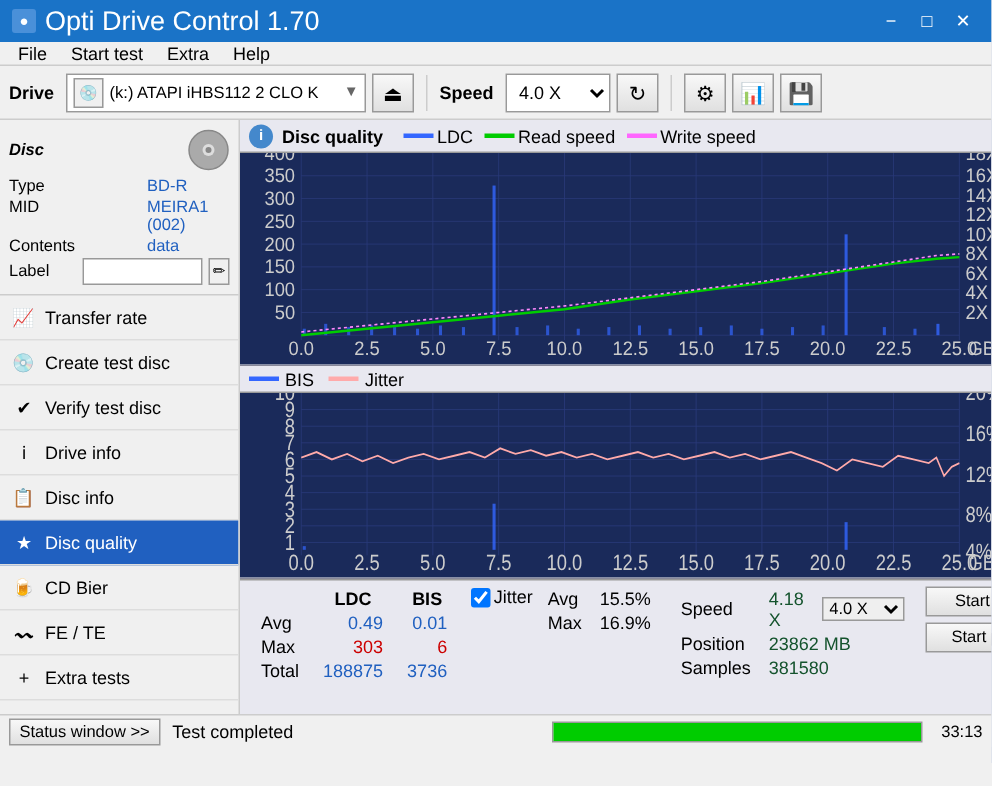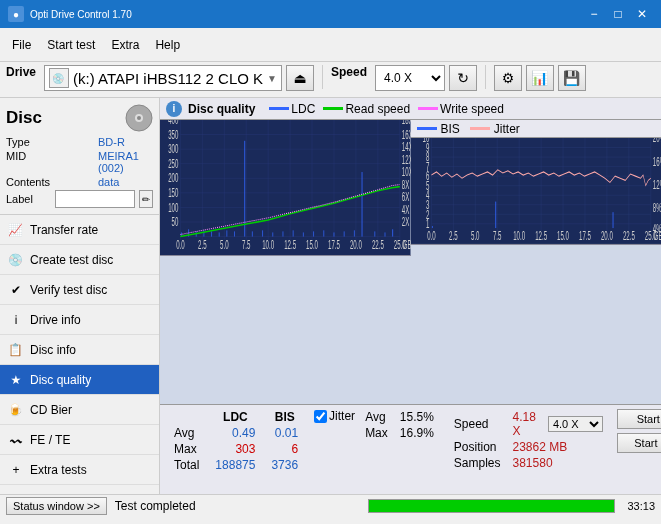--- a/index.html
+++ b/index.html
@@ -10,57 +10,58 @@
       background: #1a73c7;
       color: white;
       display: flex;
       align-items: center;
       justify-content: space-between;
       padding: 4px 8px;
       height: 28px;
     }
     .titlebar-left { display: flex; align-items: center; gap: 6px; }
     .titlebar-icon { width: 16px; height: 16px; background: #4a90d9; border-radius: 2px; display: flex; align-items: center; justify-content: center; color: white; font-size: 10px; }
-    .titlebar-title { font-size: 10px; color: white; }
+    .titlebar-title { font-size: 18px; color: white; }
     .titlebar-controls { display: flex; gap: 2px; }
     .titlebar-btn { width: 22px; height: 18px; background: transparent; border: none; color: white; cursor: pointer; font-size: 12px; display: flex; align-items: center; justify-content: center; }
 
     
     .menubar {
       background: #f0f0f0;
       display: flex;
       align-items: center;
       padding: 2px 4px;
-      height: 34px;
+      height: 16px;
       border-bottom: 1px solid #ccc;
     }
     .menubar-item { padding: 2px 8px; cursor: pointer; color: #000; font-size: 12px; }
 
     
     .toolbar {
       background: #f0f0f0;
       display: flex;
+      align-items: center;
       padding: 3px 6px;
       height: 36px;
       border-bottom: 1px solid #ccc;
       gap: 4px;
     }
     .toolbar-label { font-size: 12px; font-weight: bold; margin-right: 4px; }
     .toolbar-drive-select {
       display: flex;
       align-items: center;
       border: 1px solid #999;
       background: white;
       padding: 2px 4px;
       height: 26px;
       min-width: 200px;
       gap: 4px;
     }
     .toolbar-drive-icon { width: 20px; height: 20px; background: #f0f0f0; border: 1px solid #999; display: flex; align-items: center; justify-content: center; font-size: 10px; }
-    .toolbar-drive-text { flex: 1; font-size: 15px; }
+    .toolbar-drive-text { flex: 1; font-size: 11px; }
     .toolbar-drive-arrow { font-size: 10px; color: #666; }
     .toolbar-btn {
       width: 28px; height: 26px;
       background: linear-gradient(to bottom, #f8f8f8, #e0e0e0);
       border: 1px solid #999;
       cursor: pointer;
       display: flex; align-items: center; justify-content: center;
       font-size: 14px;
     }
     .toolbar-speed-select {
@@ -90,21 +91,21 @@
     .disc-info-panel {
       padding: 6px;
       border-bottom: 1px solid #ccc;
     }
     .disc-info-header {
       display: flex;
       align-items: center;
       justify-content: space-between;
       margin-bottom: 4px;
     }
-    .disc-info-title { font-weight: bold; font-size: 17px; }
+    .disc-info-title { font-weight: bold; font-size: 11px; font-style: italic; }
     .disc-field { display: flex; margin-bottom: 2px; }
     .disc-field-label { width: 60px; color: #000; font-size: 11px; }
     .disc-field-value { color: #2060c0; font-size: 11px; flex: 1; padding-left: 32px; }
     .disc-label-row { display: flex; align-items: center; margin-top: 2px; gap: 4px; }
     .disc-label-input { border: 1px solid #999; height: 18px; width: 80px; font-size: 11px; padding: 0 2px; }
     .disc-label-btn { width: 18px; height: 18px; background: #f0f0f0; border: 1px solid #999; cursor: pointer; display: flex; align-items: center; justify-content: center; font-size: 10px; }
 
     .sidebar-menu { flex: 1; overflow: hidden; }
     .sidebar-item {
       display: flex;
@@ -160,21 +161,21 @@
       gap: 6px;
       height: 22px;
     }
     .dq-icon { width: 16px; height: 16px; background: #4488cc; border-radius: 50%; display: flex; align-items: center; justify-content: center; color: white; font-size: 10px; font-weight: bold; }
     .dq-title { font-weight: bold; font-size: 12px; }
     .legend { display: flex; align-items: center; gap: 8px; font-size: 11px; margin-left: 8px; }
     .legend-item { display: flex; align-items: center; gap: 2px; }
     .legend-color { width: 20px; height: 3px; }
 
     
-    .charts-container { flex: 1; display: flex; overflow: hidden; justify-content: center; }
+    .charts-container { flex: 1; display: flex; flex-direction: column; overflow: hidden; justify-content: center; }
     .chart-section { flex: 1; position: relative; border-bottom: 1px solid #889; }
 
     
     .stats-area {
       background: #e8e8f0;
       border-top: 1px solid #999;
       padding: 4px 6px;
       display: flex;
       gap: 8px;
       height: 90px;
@@ -188,21 +189,21 @@
     .stats-table .value-blue { color: #2060c0; text-align: right; }
     .stats-table .value-red { color: #cc0000; text-align: right; }
 
     .jitter-section { display: flex; align-items: flex-start; gap: 4px; font-size: 11px; }
     .jitter-values table { border-collapse: collapse; }
     .jitter-values td { padding: 1px 6px; }
 
     .speed-section { font-size: 11px; }
     .speed-section table { border-collapse: collapse; }
     .speed-section td { padding: 1px 6px; }
-    .speed-value-blue { color: #b91c1c; }
+    .speed-value-blue { color: #14532d; }
 
     .start-buttons { display: flex; flex-direction: column; gap: 4px; margin-left: auto; }
     .start-btn {
       background: linear-gradient(to bottom, #f8f8f8, #e0e0e0);
       border: 1px solid #999;
       padding: 3px 10px;
       cursor: pointer;
       font-size: 11px;
       width: 80px;
     }

